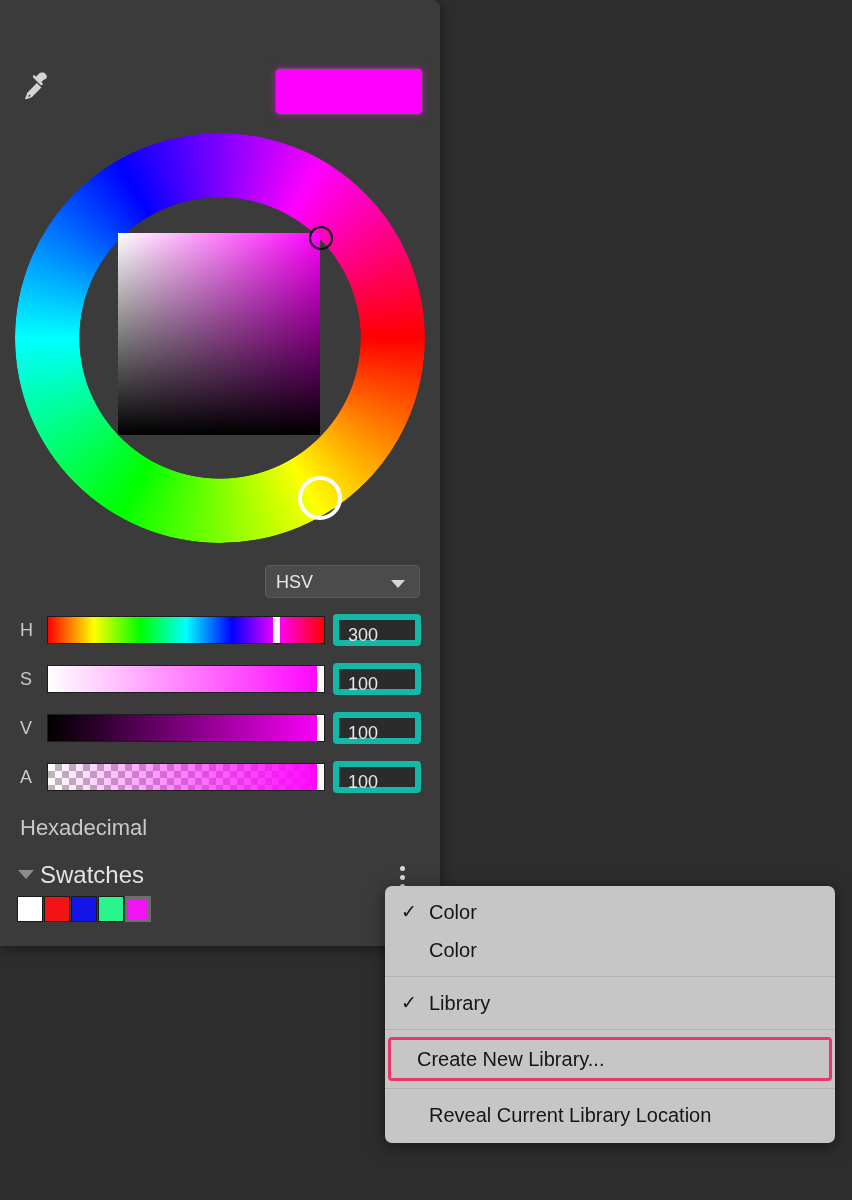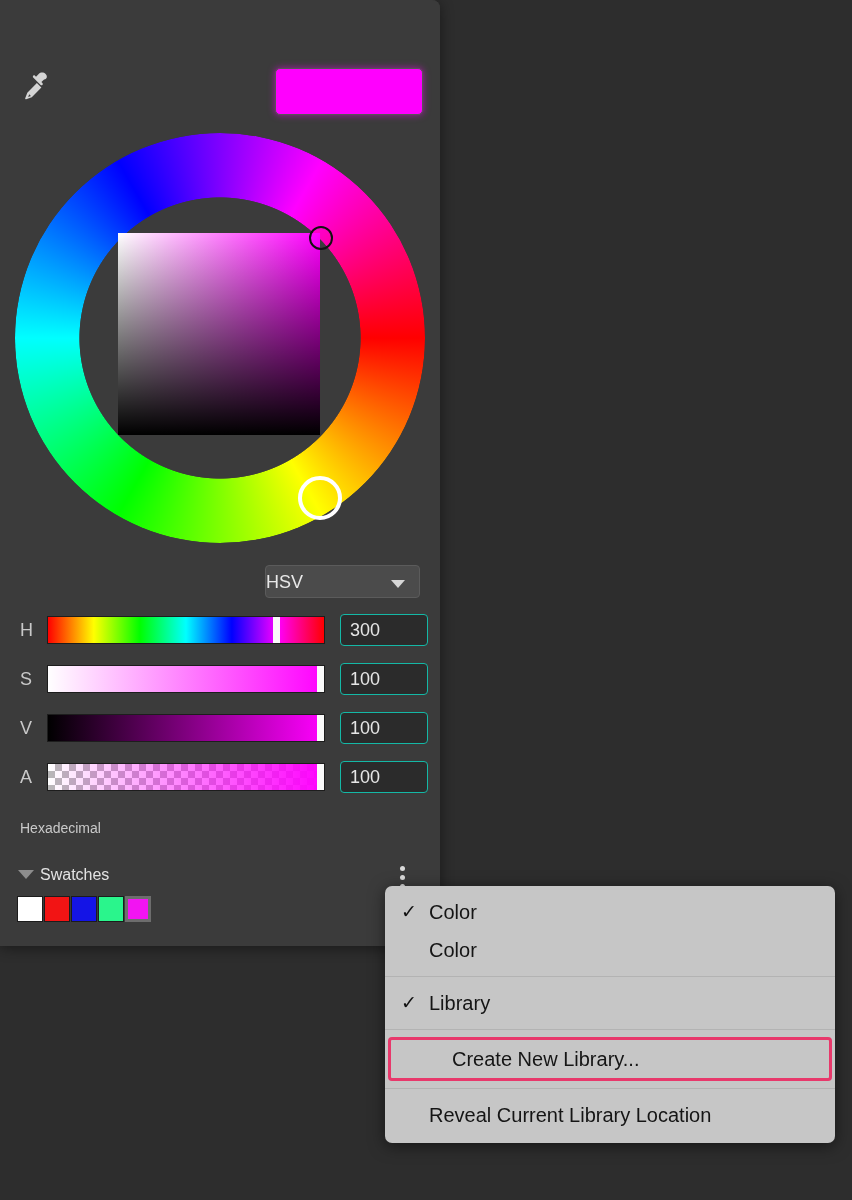--- a/index.html
+++ b/index.html
@@ -167,20 +167,21 @@
     right: 20px;
     top: 0;
     width: 155px;
     height: 33px;
     background: #4b4b4b;
     border: 1px solid #5b5b5b;
     border-radius: 4px;
     color: #e8e8e8;
     font-size: 18px;
     line-height: 33px;
+    padding-left: 10px;
     box-sizing: border-box;
   }
   #mode-dropdown .caret {
     position: absolute;
     right: 14px;
     top: 14px;
     width: 0; height: 0;
     border-left: 7px solid transparent;
     border-right: 7px solid transparent;
     border-top: 8px solid #d6d6d6;
@@ -220,28 +221,27 @@
     height: 100%;
     background: #fafafa;
   }
   .slider-value {
     position: absolute;
     left: 333px;
     top: 0;
     width: 88px;
     height: 32px;
     background: #2b2b2b;
-    border: 1px solid #14b8a6;
+    border: 6px solid #14b8a6;
     border-radius: 4px;
     box-sizing: border-box;
     color: #e6e6e6;
     font-size: 18px;
     line-height: 30px;
     padding-left: 9px;
-    margin-left: 7px;
   }
 
   .track-h { background: linear-gradient(to right,
       #ff0000 0%, #ffff00 16.6%, #00ff00 33.3%, #00ffff 50%,
       #0000ff 66.6%, #ff00ff 83.3%, #ff0000 100%); }
   .track-s { background: linear-gradient(to right, #ffffff 0%, #ff00fe 100%); }
   .track-v { background: linear-gradient(to right, #000000 0%, #ff00fe 100%); }
   .track-a {
     background-color: #ffffff;
     background-image:
@@ -257,21 +257,21 @@
     position: absolute;
     left: 0;
     top: 810px;
     width: 440px;
     height: 36px;
   }
   #hex-label {
     position: absolute;
     left: 20px;
     top: 0;
-    font-size: 14px;
+    font-size: 22px;
     line-height: 36px;
     color: #c9c9c9;
   }
   #hex-value {
     position: absolute;
     left: 264px;
     top: 0;
     width: 157px;
     height: 36px;
     background: #2b2b2b;
@@ -297,21 +297,21 @@
     width: 0; height: 0;
     border-left: 8px solid transparent;
     border-right: 8px solid transparent;
     border-top: 9px solid #8d8d8d;
   }
   #swatches-header .label {
     position: absolute;
     left: 22px;
     top: 0;
     line-height: 30px;
-    font-size: 16px;
+    font-size: 24px;
     color: #e3e3e3;
     white-space: nowrap;
   }
   #kebab {
     position: absolute;
     left: 396px;
     top: 866px;
     width: 12px;
     height: 24px;
   }
@@ -374,21 +374,21 @@
     background: #b3b3b3;
     margin: 7px 0;
   }
   .menu-item.highlighted {
     border: 3px solid #e8386b;
     border-radius: 4px;
     height: 44px;
     line-height: 38px;
     box-sizing: border-box;
     margin: 0 3px;
-    padding-left: 61px;
+    padding-left: 26px;
   }
 </style>
 </head>
 <body>
 
 <div id="desktop"></div>
 
 <div id="color-window">
 
 

